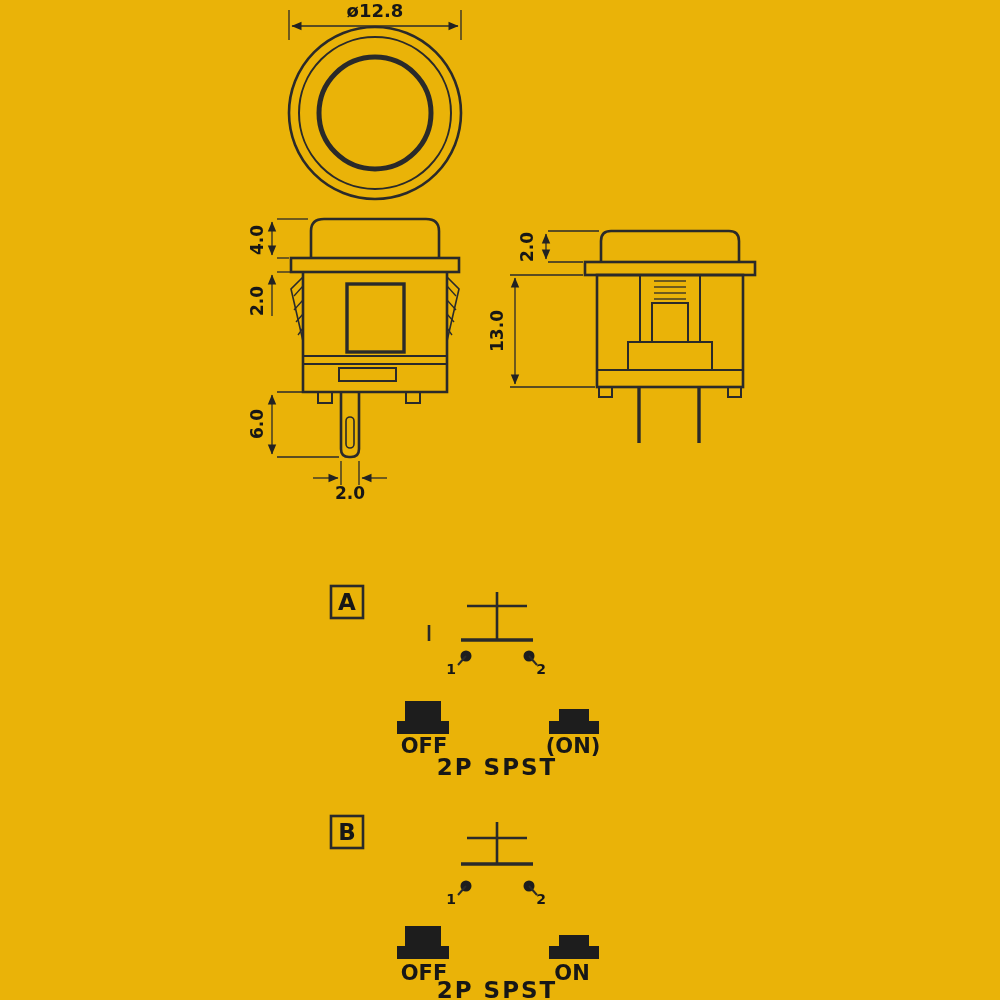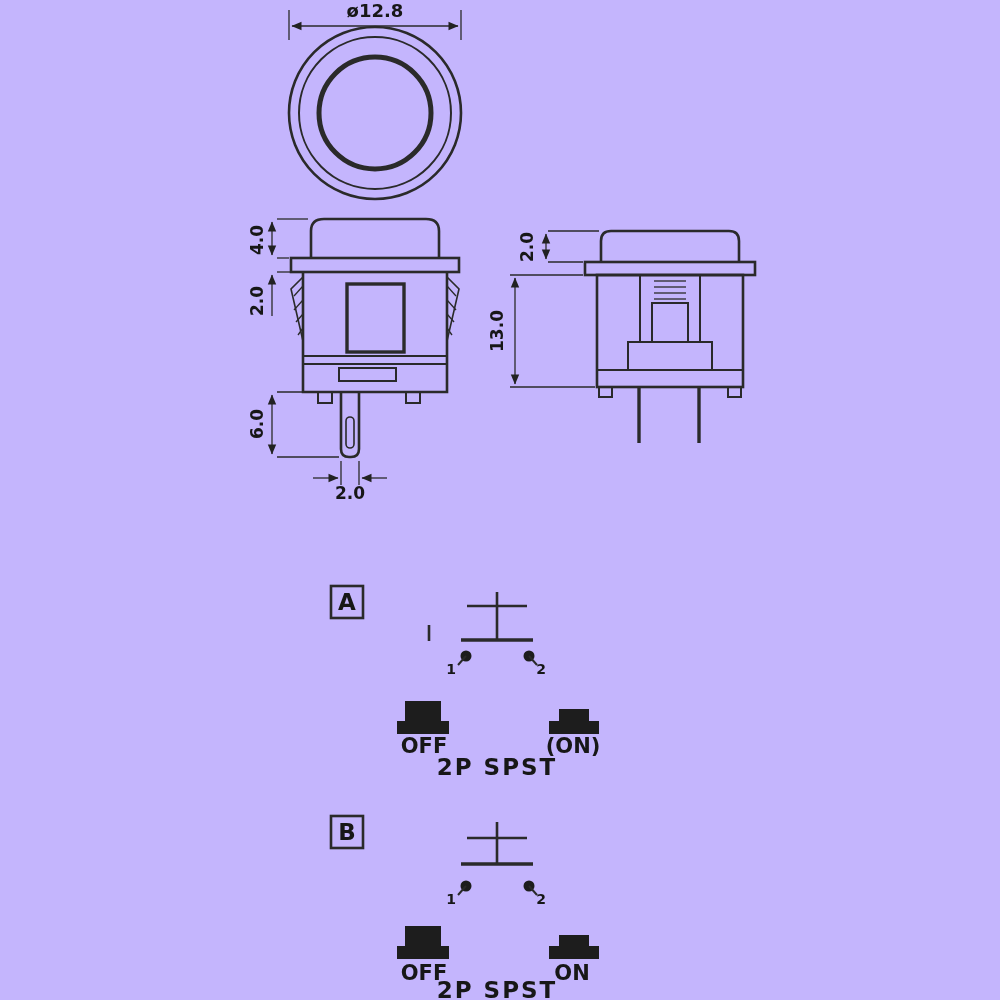--- a/index.html
+++ b/index.html
@@ -1,16 +1,16 @@
 <!DOCTYPE html>
 <html><head>
 <meta charset="utf-8">
 <style>
   html, body { margin: 0; padding: 0; background: #ffffff; }
-  .stage { position: relative; width: 1000px; height: 1000px; background: #c4b5fd; overflow: hidden; }
+  .stage { position: relative; width: 1000px; height: 1000px; background: #eab308; overflow: hidden; }
   svg { display: block; }
   .ln   { stroke: #2a2a2a; fill: none; stroke-linecap: butt; }
   .w1   { stroke-width: 1.3; }
   .w15  { stroke-width: 1.6; }
   .w2   { stroke-width: 2; }
   .w25  { stroke-width: 2.6; }
   .w3   { stroke-width: 3.4; }
   .w5   { stroke-width: 5; }
   .blk  { fill: #1d1d1d; stroke: none; }
   text  { font-family: "DejaVu Sans", "Liberation Sans", sans-serif; fill: #171717; font-weight: bold; }

